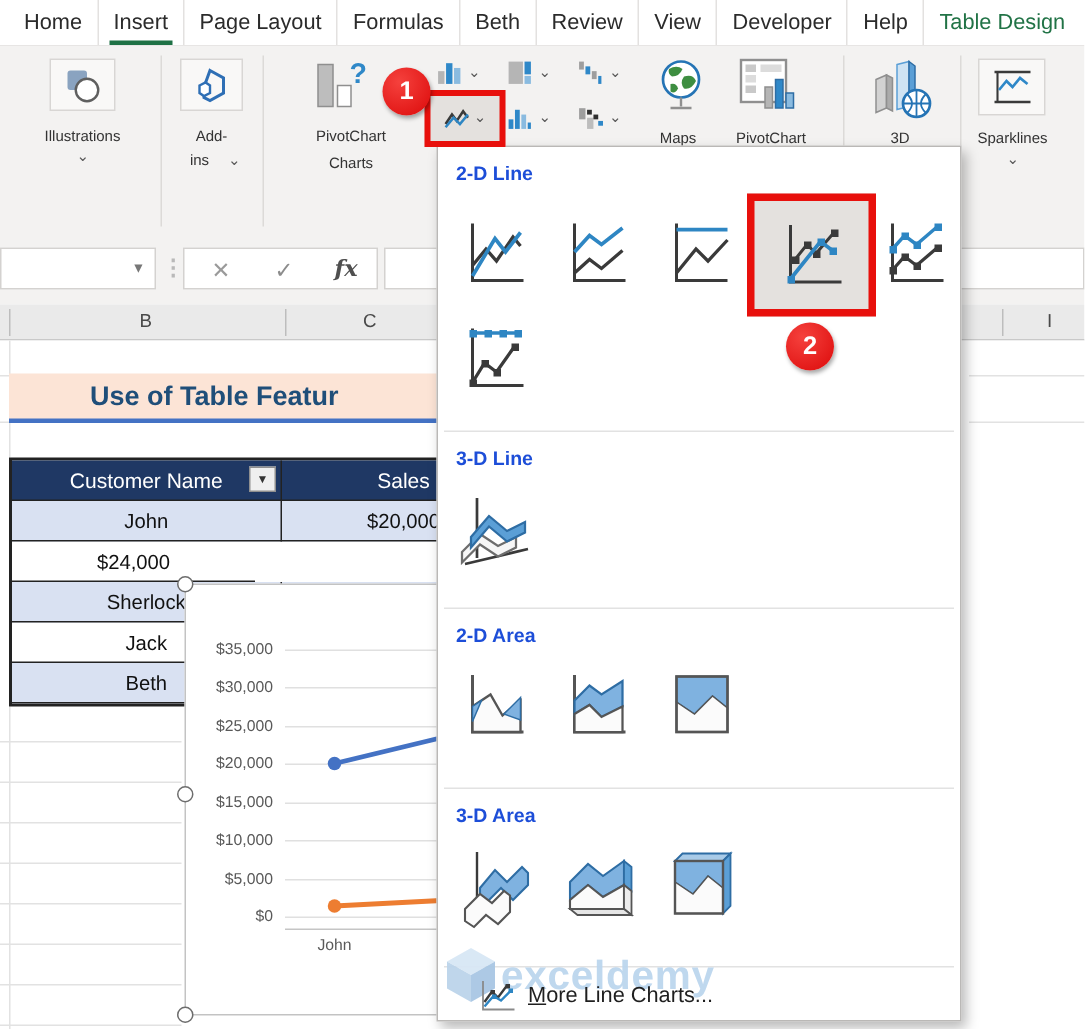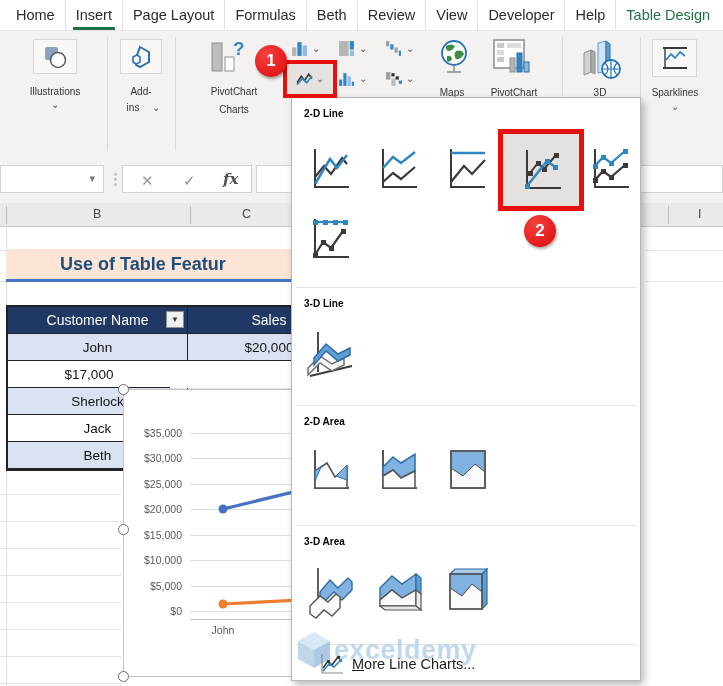--- a/index.html
+++ b/index.html
@@ -55,21 +55,21 @@
 
   
   #chart{position:absolute;left:123px;top:389px;width:500px;height:288px;background:#fff;border:1px solid #c3c3c3;box-sizing:border-box}
   .ytick{position:absolute;left:0;width:58px;text-align:right;font-size:10.5px;color:#595959}
   .cgl{position:absolute;left:66px;width:432px;height:1px;background:#e0e0e0}
   .handle{position:absolute;width:11px;height:11px;border-radius:50%;background:#fff;border:1.5px solid #6d6d6d;box-sizing:border-box}
 
   
   #menu{position:absolute;left:291px;top:97px;width:350px;height:584px;background:#fff;
         border:1px solid #bab8b6;box-sizing:border-box;box-shadow:3px 4px 8px rgba(0,0,0,.28);z-index:50}
-  .menu-h{position:absolute;left:12px;font-size:10px;font-weight:bold;color:#000000}
+  .menu-h{position:absolute;left:12px;font-size:13px;font-weight:bold;color:#1d4ed8}
   .msep{position:absolute;left:4px;width:340px;height:1px;background:#e2e2e2}
   .mi{position:absolute;width:46px;height:52px}
   .mi svg{width:100%;height:100%}
   #mi-selected{position:absolute;left:206px;top:31px;width:86px;height:82px;background:#e4e1de;
                border:5px solid #e8100c;box-sizing:border-box;display:flex;align-items:center;justify-content:center}
   #menu-footer{position:absolute;left:16px;top:549px;width:348px;height:33px;display:flex;align-items:center;z-index:3}
   #menu-footer .lbl{font-size:14.5px;color:#1f1f1f;margin-left:8px}
   #menu-footer .lbl::first-letter{text-decoration:underline}
   #watermark{position:absolute;left:4px;top:532px;display:flex;align-items:center;z-index:1;opacity:.95}
   #watermark .wtxt{font-size:27px;font-weight:bold;color:#bcd6ee;letter-spacing:.5px;margin-left:2px}
@@ -389,21 +389,21 @@
     <div class="tcell c2">
       <span>Sales</span>
       <span class="fbtn">▼</span>
     </div>
   </div>
   <div class="trow">
     <div class="tcell c1 band">John</div>
     <div class="tcell c2 band">$20,000</div>
   </div>
   <div class="trow">
-    <div class="tcell c2">$17,000</div>
+    <div class="tcell c2">$24,000</div>
   </div>
   <div class="trow">
     <div class="tcell c1 band">Sherlock</div>
     <div class="tcell c2 band"></div>
   </div>
   <div class="trow">
     <div class="tcell c1">Jack</div>
     <div class="tcell c2"></div>
   </div>
   <div class="trow">

